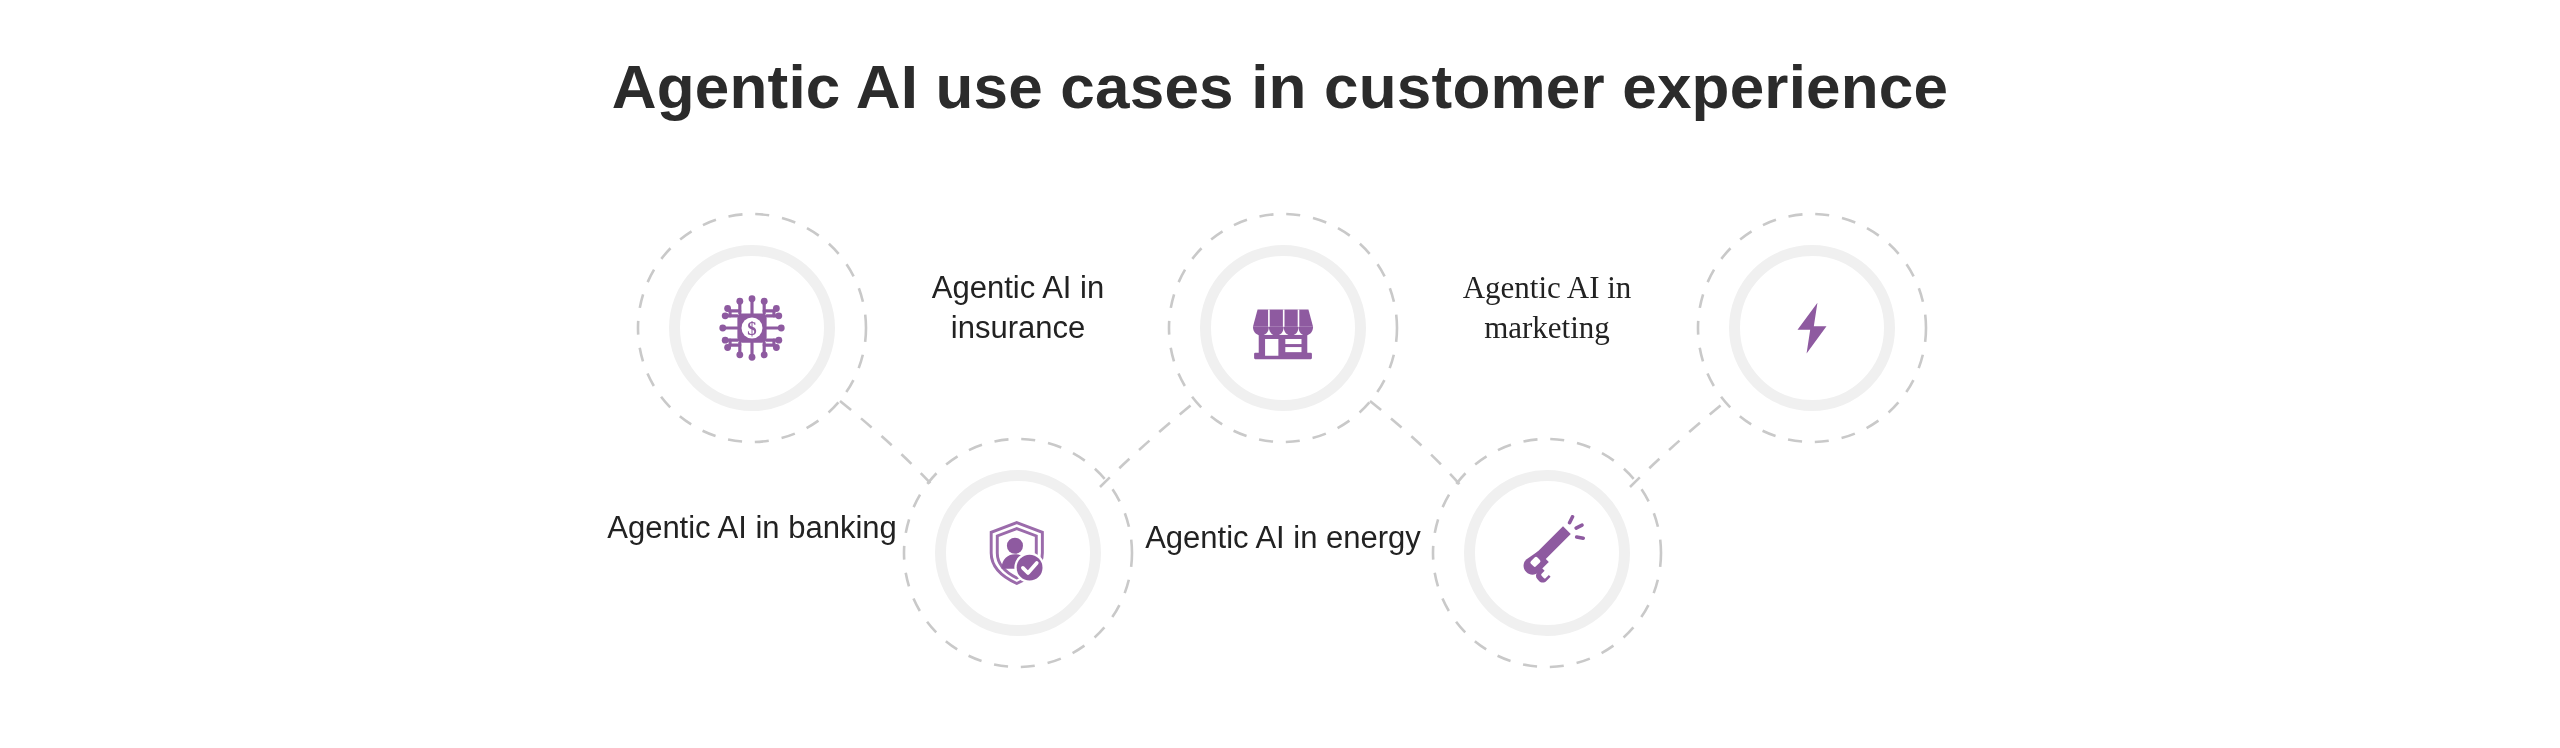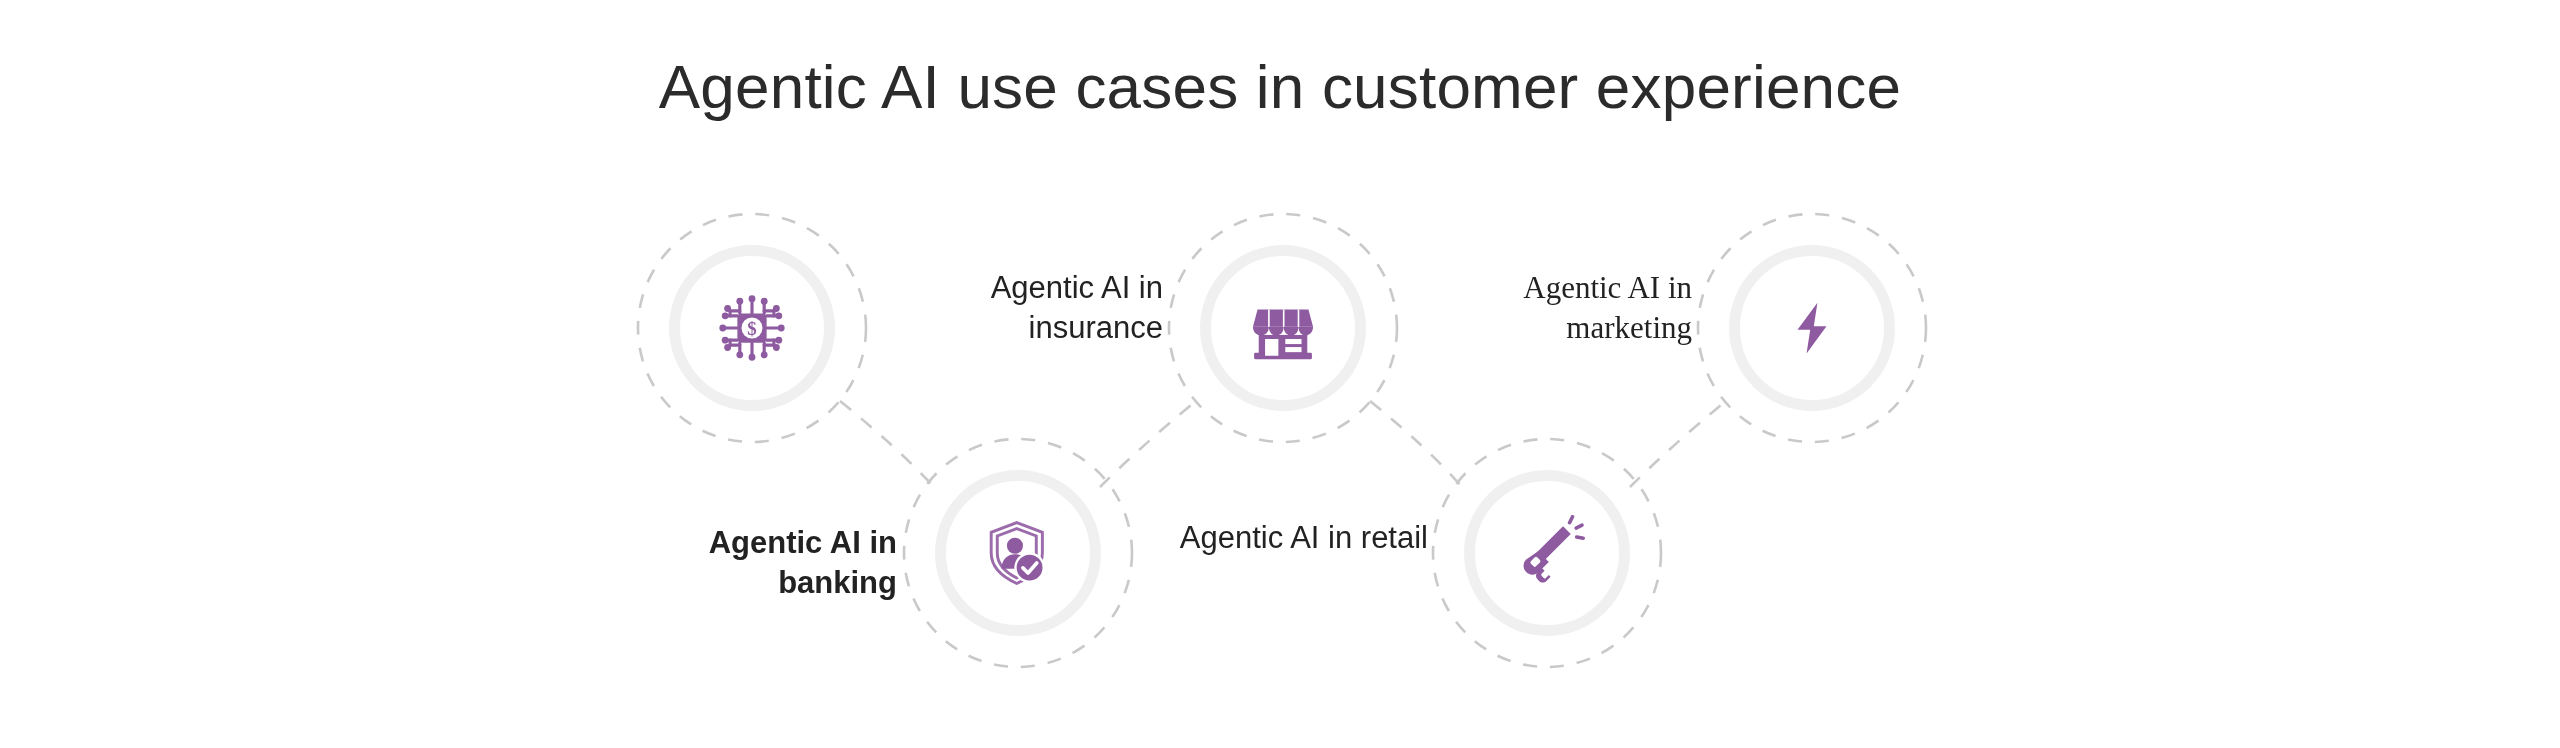--- a/index.html
+++ b/index.html
@@ -24,21 +24,21 @@
 
   
   #page-title {
     position: absolute;
     left: 0;
     top: 52px;
     width: 2560px;
     text-align: center;
     font-family: "Liberation Sans", sans-serif;
     font-size: 62px;
-    font-weight: 400;
+    font-weight: 700;
     letter-spacing: 0.2px;
     color: #2b2b2b;
     line-height: 1.12;
     white-space: nowrap;
   }
 
   
   #ring-layer {
     position: absolute;
     left: 0;
@@ -60,21 +60,21 @@
     display: flex;
     align-items: center;
     justify-content: center;
   }
   .node svg { display: block; }
 
   
   .node-label {
     position: absolute;
     width: 290px;
-    text-align: right;
+    text-align: center;
     font-family: "Liberation Sans", sans-serif;
     font-size: 31px;
     font-weight: 400;
     color: #222222;
     line-height: 1.30;
   }
 </style>
 </head>
 <body>
 
@@ -214,18 +214,18 @@
       <svg width="58" height="58" viewBox="0 0 64 64" xmlns="http://www.w3.org/2000/svg">
         <path d="M38 4 L16 34 L30 34 L26 60 L48 30 L34 30 Z" fill="#8E5AA0"></path>
       </svg>
     </span>
   </div>
 
   <div class="node-label" style="left:873px; top:268px;">Agentic AI in insurance</div>
 
   <div class="node-label" style="left:1402px; top:268px;font-family:Liberation Serif, serif;">Agentic AI in marketing</div>
 
-  <div class="node-label" style="left:607px; top:523px;font-weight:bold;">Agentic AI in banking</div>
-
-  <div class="node-label" style="left:1138px; top:518px;">Agentic AI in retail</div>
+  <div class="node-label" style="left:607px; top:508px;">Agentic AI in banking</div>
+
+  <div class="node-label" style="left:1138px; top:518px;">Agentic AI in energy</div>
 
 
 </div>
 
 </body></html>

